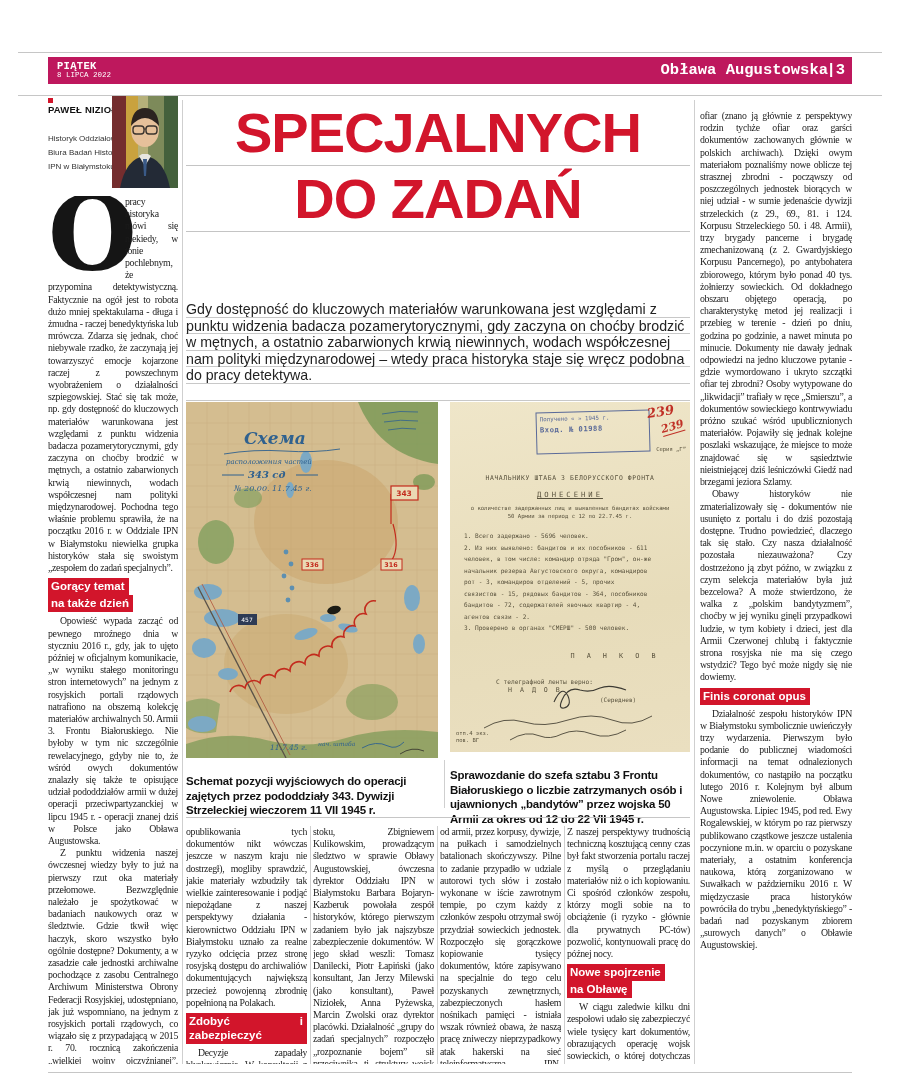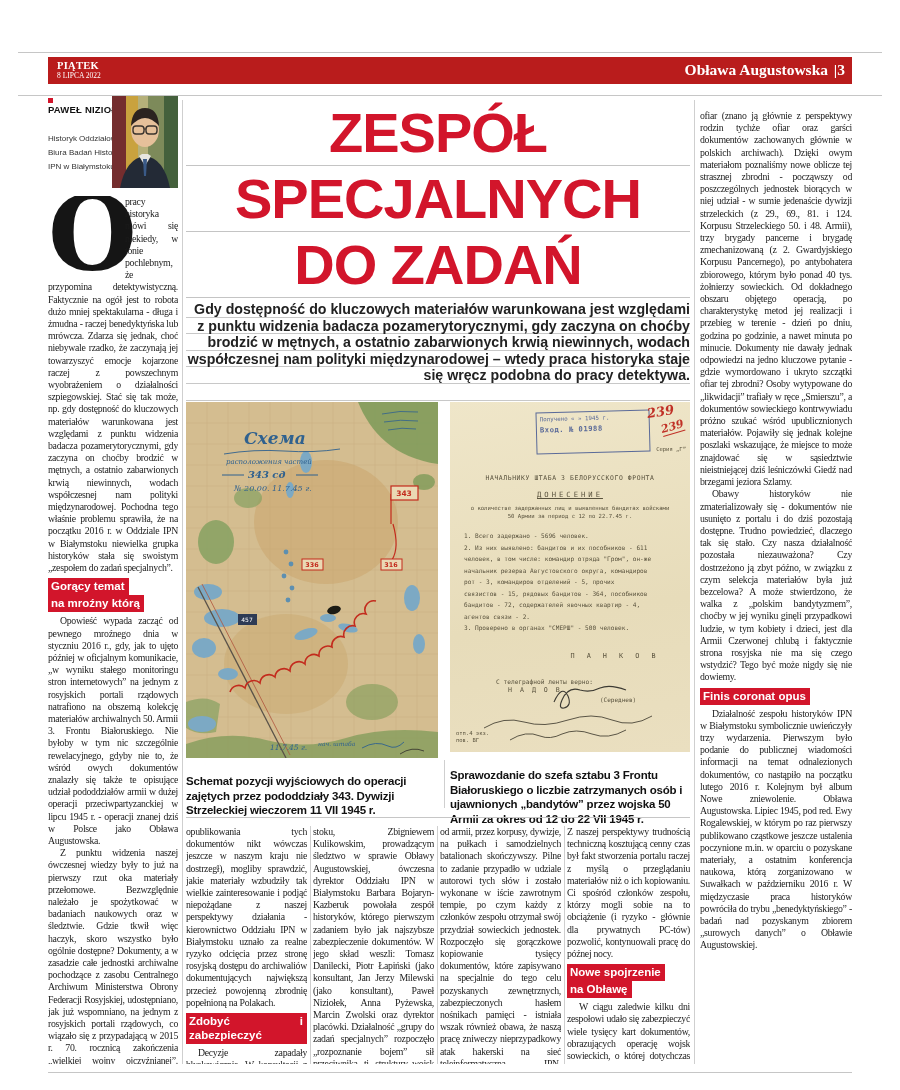--- a/index.html
+++ b/index.html
@@ -2,43 +2,43 @@
 <html lang="pl"><head>
 <meta charset="utf-8">
 <style>
   html,body{margin:0;padding:0;background:#fff;}
   .page{position:relative;width:900px;height:1090px;background:#fff;overflow:hidden;
         font-family:"Liberation Serif",serif;color:#1b1b1b;}
   .hl{position:absolute;background:#c6c6c6;height:1px;}
   .vl{position:absolute;background:#cfcfcf;width:1px;}
 
   
-  .redbar{position:absolute;left:48px;top:57px;width:804px;height:27px;background:#b91c1c;
-          color:#fff;font-family:Liberation Serif, serif;}
+  .redbar{position:absolute;left:48px;top:57px;width:804px;height:27px;background:#be185d;
+          color:#fff;font-family:Liberation Mono, monospace;}
   .redbar .day{position:absolute;left:9px;top:3px;font-size:10.5px;font-weight:bold;letter-spacing:.3px;}
   .redbar .date{position:absolute;left:9px;top:14px;font-size:7.5px;}
   .redbar .section{position:absolute;right:24px;top:4px;font-size:15.5px;font-weight:bold;}
   .redbar .pnum{position:absolute;right:7px;top:4px;font-size:15.5px;font-weight:bold;}
 
   
   .author{position:absolute;left:48px;top:96px;width:132px;font-family:"Liberation Sans",sans-serif;}
   .redsq{position:absolute;left:0;top:2px;width:5px;height:5px;background:#d2152b;}
   .aname{position:absolute;left:0;top:8px;font-size:9.5px;font-weight:bold;letter-spacing:.2px;color:#111;}
   .atitle{position:absolute;left:0;top:36px;font-size:8px;line-height:14px;color:#333;}
   .aphoto{position:absolute;left:64px;top:0px;width:66px;height:92px;}
 
   
   .headline{position:absolute;left:186px;top:100px;width:504px;font-family:"Liberation Sans",sans-serif;}
   .hrow{height:65px;border-bottom:1px solid #c4c4c4;display:flex;align-items:center;justify-content:center;
         font-size:56px;font-weight:bold;color:#d2152b;letter-spacing:-1px;}
 
   
   .lead{position:absolute;left:186px;top:301px;width:504px;height:100px;
-        font-family:"Liberation Sans",sans-serif;font-weight:bold;font-size:14.2px;line-height:16.6px;
-        text-align:right;color:#222;
+        font-family:"Liberation Sans",sans-serif;font-weight:normal;font-size:14.2px;line-height:16.6px;
+        text-align:left;color:#222;
         background:repeating-linear-gradient(to bottom,transparent 0 15.6px,#c8c8c8 15.6px 16.6px);}
 
   
   .col{position:absolute;text-align:justify;font-size:9.8px;line-height:12.2px;letter-spacing:-0.3px;
        overflow:hidden;hyphens:auto;}
   .col p{margin:0;}
   .col p.ind{text-indent:12px;}
   .dropcap{float:left;width:74px;height:72px;font-family:"DejaVu Serif",serif;font-weight:bold;
            font-size:102px;line-height:72px;text-align:center;color:#151515;margin:2px 3px 0 0;}
   .subwrap{margin:4px 0 3px 0;line-height:17px;}
@@ -113,32 +113,31 @@
       <path d="M8,92 Q14,62 33,60 Q52,62 58,92 Z" fill="#232a36"></path>
       <path d="M27,60 L33,70 L39,60 L36,58 L30,58 Z" fill="#e8e6e0"></path>
       <path d="M31,63 L35,63 L34,80 L32,80 Z" fill="#3a5a88"></path>
     </svg>
   </div>
 
   <div class="vl" style="left:182px;top:100px;height:964px;"></div>
   <div class="vl" style="left:694px;top:100px;height:964px;"></div>
 
   <div class="headline">
-    <div class="hrow">ZESPÓŁ</div>
     <div class="hrow">SPECJALNYCH</div>
     <div class="hrow">DO ZADAŃ</div>
   </div>
 
   <div class="lead">Gdy dostępność do kluczowych materiałów warunkowana jest względami z punktu widzenia badacza pozamerytorycznymi, gdy zaczyna on choćby brodzić w mętnych, a ostatnio zabarwionych krwią niewinnych, wodach współczesnej nam polityki międzynarodowej – wtedy praca historyka staje się wręcz podobna do pracy detektywa.</div>
 
   <div class="col" style="left:48px;top:196px;width:130px;height:868px;">
     <p><span class="dropcap">O</span><span>pracy historyka mówi się niekiedy, w tonie pochlebnym, że przypomina detektywistyczną. Faktycznie na ogół jest to robota dużo mniej spektakularna - długa i żmudna - raczej benedyktyńska lub mrówcza. Zdarza się jednak, choć niebywale rzadko, że zaczynają jej towarzyszyć emocje kojarzone raczej z powszechnym wyobrażeniem o działalności szpiegowskiej. Stać się tak może, np. gdy dostępność do kluczowych materiałów warunkowana jest względami z punktu widzenia badacza pozamerytorycznymi, gdy zaczyna on choćby brodzić w mętnych, a ostatnio zabarwionych krwią niewinnych, wodach współczesnej nam polityki międzynarodowej. Pochodna tego właśnie problemu sprawiła, że na początku 2016 r. w Oddziale IPN w Białymstoku niewielka grupka historyków stała się swoistym „zespołem do zadań specjalnych”.</span></p>
     <div class="subwrap">
       <span class="subhead">Gorący temat</span><br>
-      <span class="subhead">na mroźny którą</span>
+      <span class="subhead">na także dzień</span>
     </div>
     <p class="ind">Opowieść wypada zacząć od pewnego mroźnego dnia w styczniu 2016 r., gdy, jak to ujęto później w oficjalnym komunikacie, „w wyniku stałego monitoringu stron internetowych” na jednym z rosyjskich portali rządowych natrafiono na obszerną kolekcję materiałów archiwalnych 50. Armii 3. Frontu Białoruskiego. Nie byłoby w tym nic szczególnie rewelacyjnego, gdyby nie to, że wśród owych dokumentów znalazły się także te opisujące udział pododdziałów armii w dużej operacji przeciwpartyzanckiej w lipcu 1945 r. - operacji znanej dziś w Polsce jako Obława Augustowska.</p>
     <p class="ind">Z punktu widzenia naszej ówczesnej wiedzy były to już na pierwszy rzut oka materiały przełomowe. Bezwzględnie należało je spożytkować w badaniach naukowych oraz w śledztwie. Gdzie tkwił więc haczyk, skoro wszystko było ogólnie dostępne? Dokumenty, a w zasadzie całe jednostki archiwalne pochodzące z zasobu Centralnego Archiwum Ministerstwa Obrony Federacji Rosyjskiej, udostępniano, jak już wspomniano, na jednym z rosyjskich portali rządowych, co wiązało się z przypadającą w 2015 r. 70. rocznicą zakończenia „wielkiej wojny ojczyźnianej”. Zachodziła wobec tego obawa, że Rosjanie zauważywszy wzmożony ruch na serwerach użytkowników z Polski (a podkreślić należy, że</p>
   </div>
 
   <div class="fig" style="left:186px;top:402px;width:252px;">
     <div class="figimg" style="width:252px;height:356px;">
       <svg viewBox="0 0 252 356" width="252" height="356">
         <rect width="252" height="356" fill="#d4bd90"></rect>
         <g stroke="#a88c5e" stroke-width="0.4" opacity="0.35">

